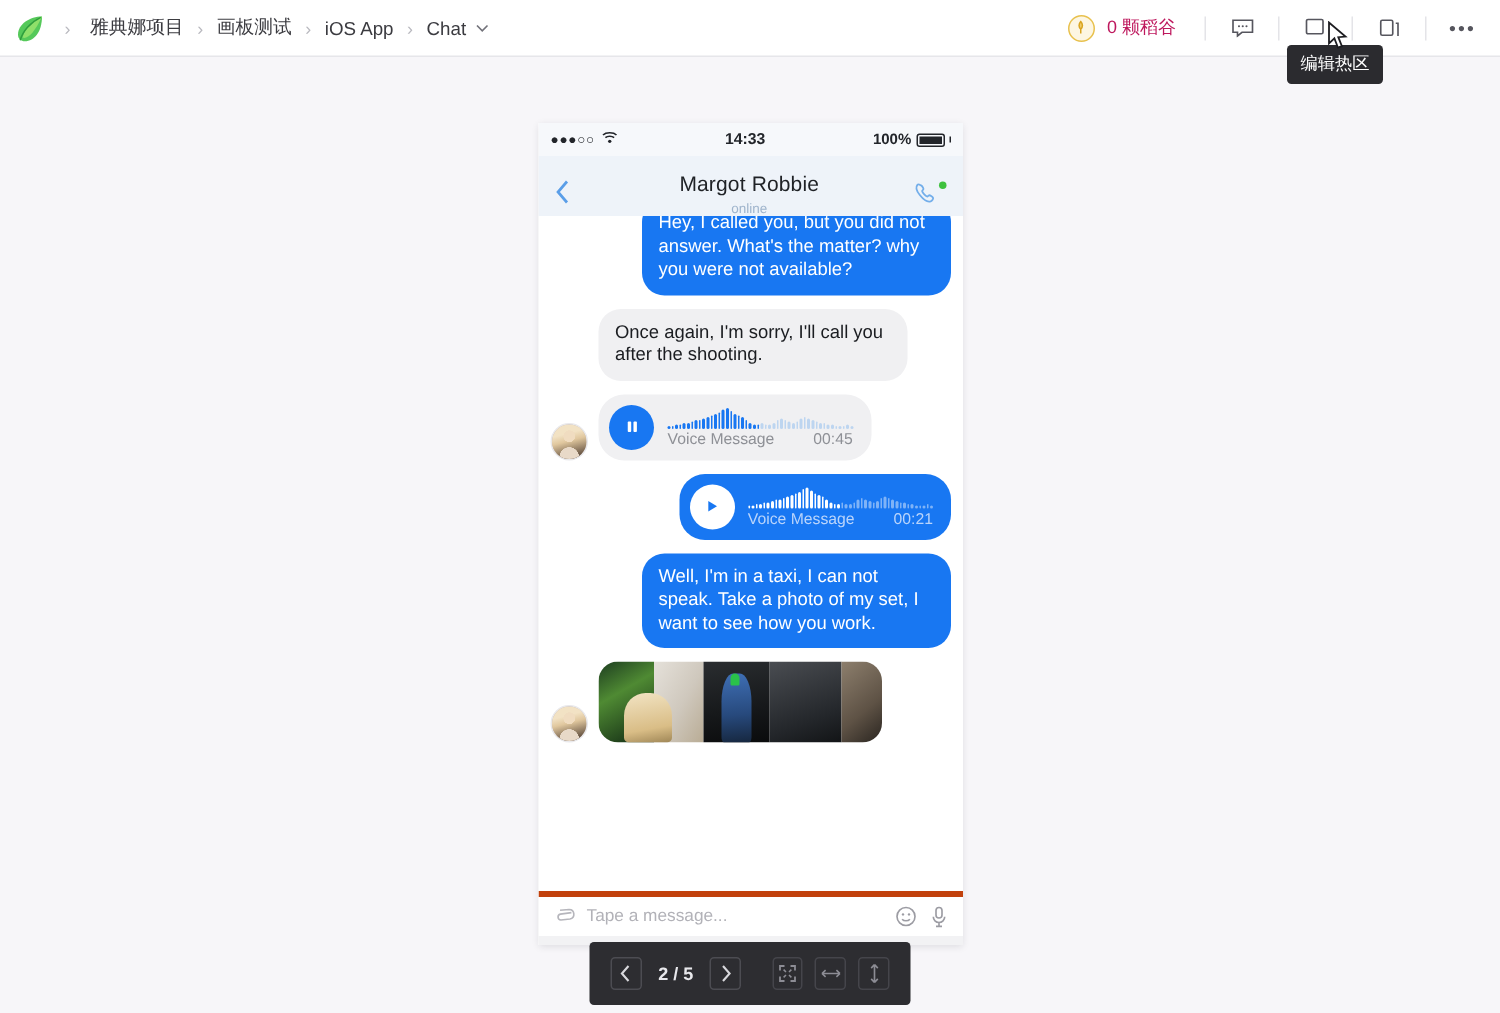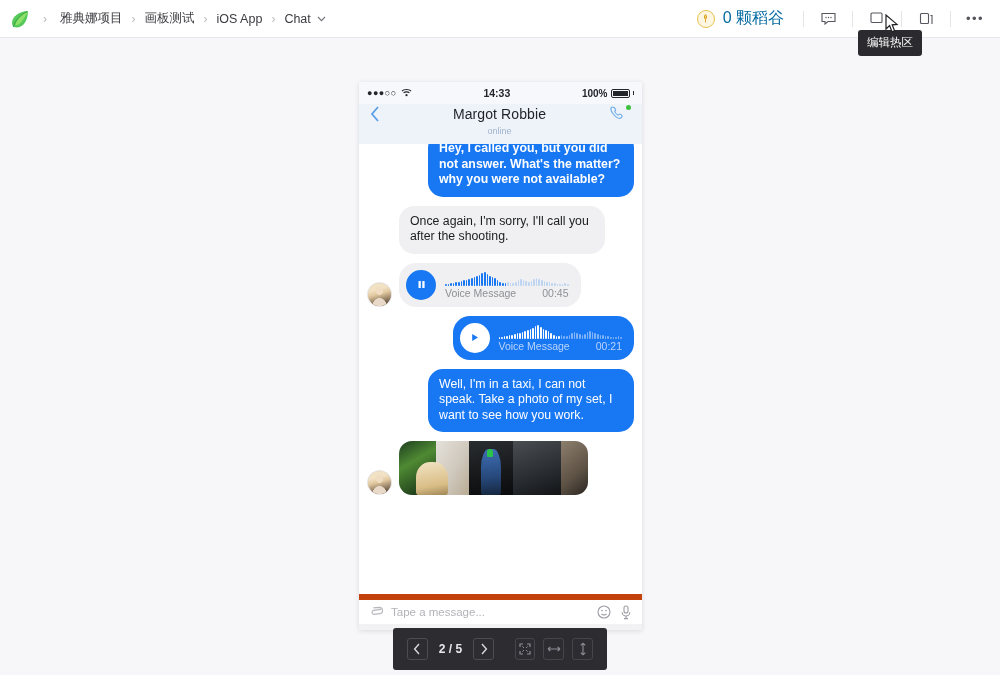--- a/index.html
+++ b/index.html
@@ -30,21 +30,21 @@
     margin-left: auto; display: flex; align-items: center;
     height: 100%; padding-right: 14px;
   }
   .coin-wrap { display: flex; align-items: center; margin-right: 6px; }
   .coin {
     width: 18px; height: 18px; border-radius: 50%;
     border: 1px solid #e8c14e; background: #fdf6e2;
     display: flex; align-items: center; justify-content: center;
     font-size: 10px; color: #d9a421;
   }
-  .coin-label { font-size: 16px; color: #0369a1; margin-left: 8px; white-space: nowrap; }
+  .coin-label { font-size: 12px; color: #be185d; margin-left: 8px; white-space: nowrap; }
   .vdiv { width: 1px; height: 16px; background: #e4e4e8; margin: 0 13px; }
   .tool-ico {
     width: 22px; height: 20px; display: flex;
     align-items: center; justify-content: center;
     color: #56565e; position: relative;
   }
   .dots { letter-spacing: 1.5px; font-size: 13px; color: #56565e; }
 
   
   #cursor { position: absolute; left: 884px; top: 14px; z-index: 40; }
@@ -84,21 +84,21 @@
     width: 19px; height: 9px; border: 1px solid #22252a;
     border-radius: 2px; padding: 1px; display: inline-block;
   }
   .batt-fill { width: 100%; height: 100%; background: #22252a; display: block; }
   .batt-cap { width: 1.5px; height: 4px; background: #22252a; display: inline-block; }
 
   
   #navbar {
     height: 40px; flex: 0 0 40px;
     background: #eef3f9;
-    display: flex; align-items: flex-start; padding: 0 10px;
+    display: flex; align-items: flex-end; padding: 0 10px;
     position: relative;
   }
   #nav-back { color: #5a9ee8; font-size: 20px; font-weight: 300; width: 22px; }
   #nav-center { flex: 1; text-align: center; margin-top: 2px; }
   #nav-title { font-size: 14px; color: #1f2226; font-weight: 500; letter-spacing: .1px; }
   #nav-sub { font-size: 9px; color: #9fb4cc; margin-top: 4px; }
   #nav-call { width: 24px; position: relative; color: #73aeea; }
   #nav-dot {
     position: absolute; right: 1px; top: 1px;
     width: 5px; height: 5px; border-radius: 50%; background: #3ec13e;
@@ -130,21 +130,21 @@
 
   .bubble {
     max-width: 206px;
     padding: 8px 11px 9px;
     font-size: 12.3px; line-height: 15.5px;
     border-radius: 15px;
   }
   .bubble.out { background: #1877f2; color: #fff; }
   .bubble.in { background: #f0f0f2; color: #1b1d21; }
 
-  #first-bubble { margin-top: -11px; font-weight: bold; }
+  #first-bubble { margin-top: -11px; }
 
   .timestamp {
     text-align: center; font-size: 10px; color: #b4b4ba;
     margin: 5px 0 9px;
   }
 
   
   .voice {
     display: flex; align-items: center;
     border-radius: 17px; padding: 7px 12px 7px 7px;
@@ -188,21 +188,21 @@
   }
   .photo .blond {
     position: absolute; left: 9%; bottom: 0; width: 17%; height: 62%;
     background: linear-gradient(170deg,#f2e4c4 0%,#d9bd86 70%,#9f8656 100%);
     border-radius: 45% 45% 10% 10%;
   }
 
   
   #inputbar {
     flex: 0 0 30px; height: 30px;
-    border-top: 6px solid #c2410c;
+    border-top: 4px solid #c2410c;
     background: #fff;
     display: flex; align-items: center;
     padding: 0 10px; gap: 9px;
   }
   #clip { color: #b6b6bc; font-size: 14px; transform: rotate(40deg); }
   #msg-input {
     flex: 1; border: 0; outline: 0; background: transparent;
     font-family: "Liberation Sans", sans-serif;
     font-size: 11.5px; color: #1b1d21;
   }

